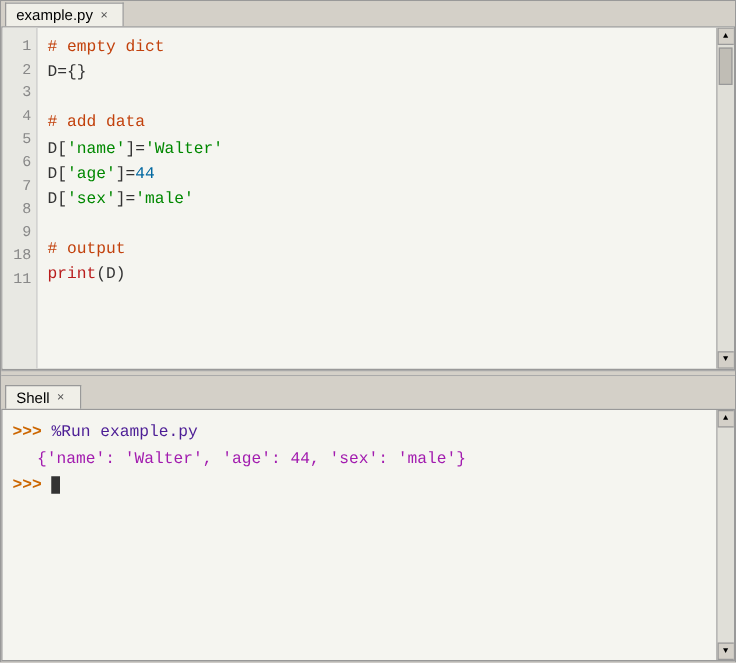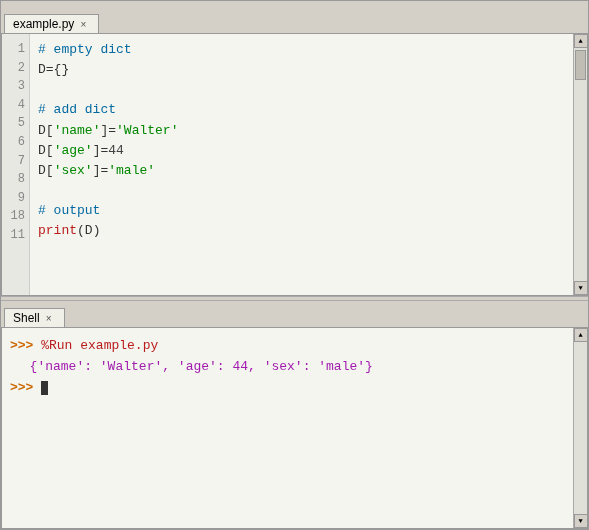--- a/index.html
+++ b/index.html
@@ -32,21 +32,21 @@
       display: flex;
       flex-direction: column;
       background: #d4d0c8;
     }
 
     .tab-bar {
       display: flex;
       align-items: flex-end;
       padding: 3px 0 0 3px;
       background: #d4d0c8;
-      height: 32px;
+      height: 20px;
     }
 
     .tab {
       background: #f0efe8;
       border: 1px solid #999;
       border-bottom: 1px solid #f0efe8;
       padding: 2px 12px 2px 8px;
       font-size: 12px;
       font-family: Arial, sans-serif;
       color: #000;
@@ -191,31 +191,31 @@
       overflow: auto;
       line-height: 1.6;
       font-size: 13px;
       white-space: pre-wrap;
       color: #333;
     }
 
     
     .kw { color: #b91c1c; font-weight: normal; }       
     .str { color: #008800; text-align: right; }     
-    .num { color: #404040; }     
-    .comment { color: #0369a1; }
+    .num { color: #0369a1; }     
+    .comment { color: #c2410c; }
     .var { color: #333; }     
 
     .shell-prompt {
       color: #cc6600;
       font-weight: bold;
     }
 
     .shell-command {
-      color: #b91c1c;
+      color: #4c1d95;
     }
 
     .shell-output {
       color: #a21caf;
       padding-left: 4px;
     }
 
     .cursor {
       display: inline-block;
       width: 7px;
@@ -246,21 +246,21 @@
         <div>6</div>
         <div>7</div>
         <div>8</div>
         <div>9</div>
         <div>18</div>
         <div>11</div>
       </div>
       <div class="code-area"><span class="comment"># empty dict</span>
 <span><span class="var">D</span><span>={}</span></span>
 
-<span class="comment"># add dict</span>
+<span class="comment"># add data</span>
 <span><span class="var">D</span>[<span class="str">'name'</span>]=<span class="str">'Walter'</span></span>
 <span><span class="var">D</span>[<span class="str">'age'</span>]=<span class="num">44</span></span>
 <span><span class="var">D</span>[<span class="str">'sex'</span>]=<span class="str">'male'</span></span>
 
 <span class="comment"># output</span>
 <span><span class="kw">print</span>(<span class="var">D</span>)</span>
 </div>
       <div class="scrollbar-y">
         <div class="scroll-arrow">▲</div>
         <div class="scroll-track">

